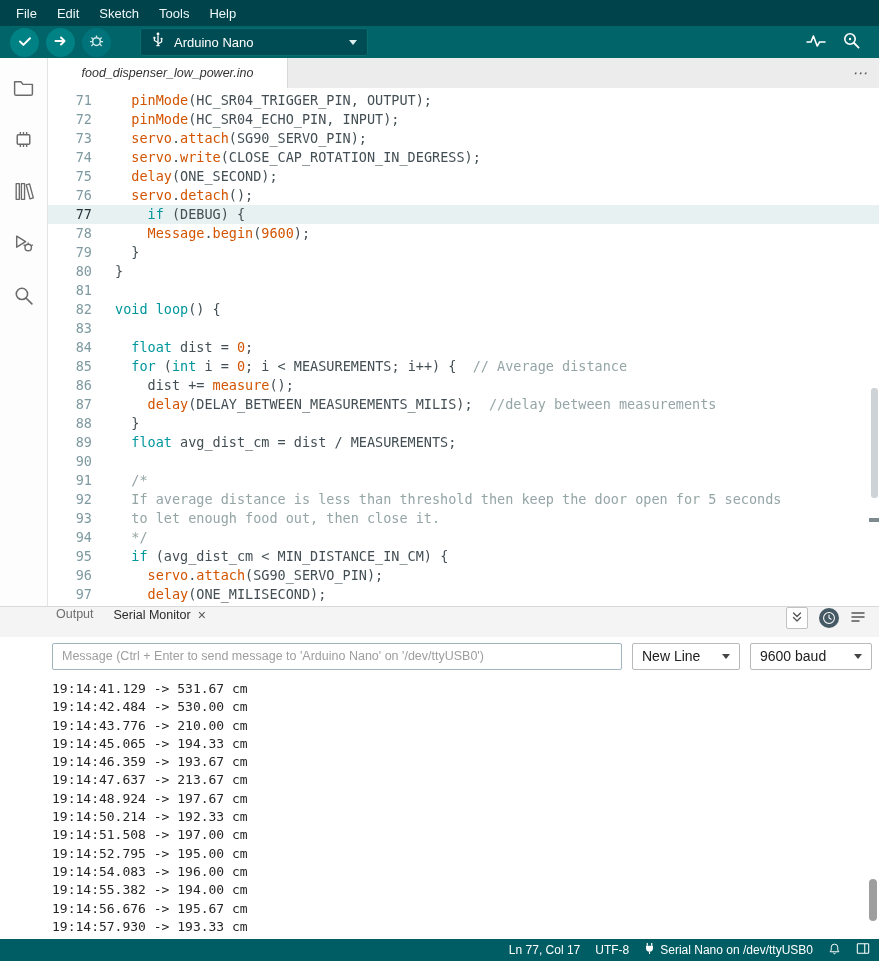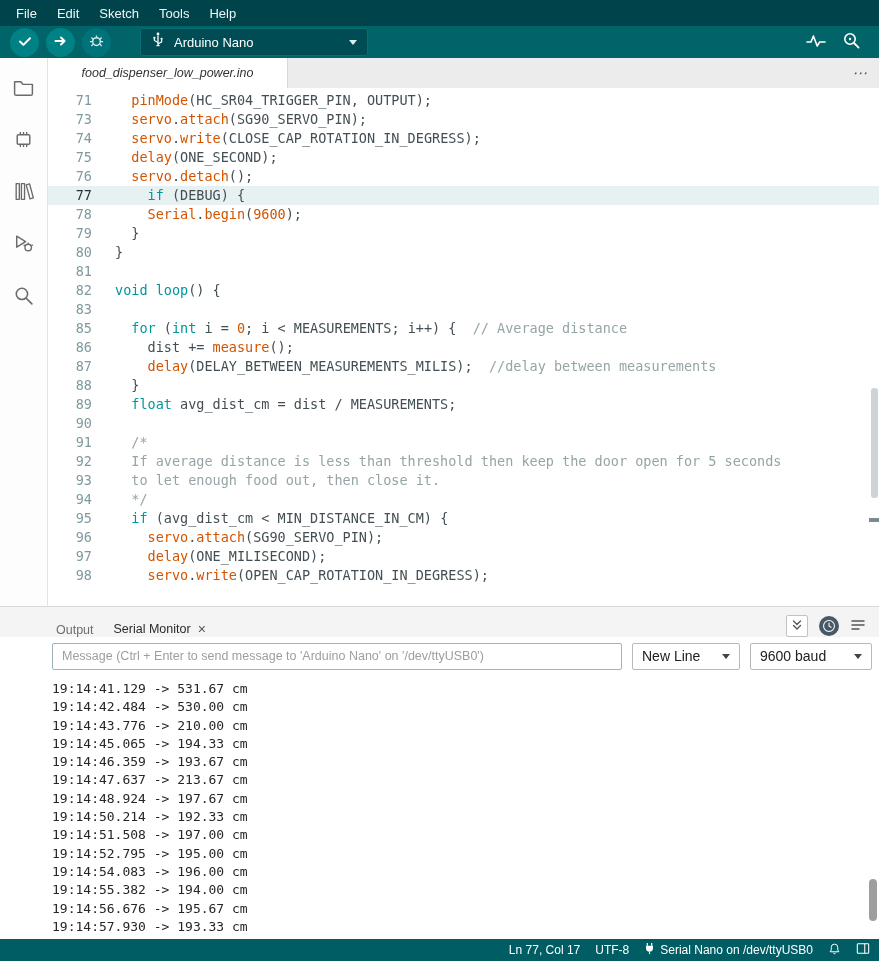--- a/index.html
+++ b/index.html
@@ -49,21 +49,21 @@
   .tok-k { color:var(--keyword,#00979c); }
   .tok-f { color:var(--function,#d35400); }
   .tok-n { color:var(--number,#d35400); }
   .tok-c { color:var(--comment,#95a5a6); }
   .editor-scroll-thumb { position:absolute; right:1px; top:300px; width:7px; height:110px;
                          background:#cdd3d6; border-radius:3px; }
   .editor-scroll-mark { position:absolute; right:0; top:430px; width:10px; height:4px; background:#7d8a8f; }
 
   
   .panel { height:333px; border-top:1px solid #d9d9d9; display:flex; flex-direction:column; flex:none; background:#fff; }
-  .panel-tabs { height:30px; background:#f4f4f4; display:flex; align-items:flex-end; padding-left:56px;
+  .panel-tabs { height:30px; background:#f4f4f4; display:flex; align-items:flex-start; padding-left:56px;
                 gap:20px; font-size:12.5px; color:#6e6e6e; flex:none; }
   .ptab { display:flex; align-items:center; gap:7px; cursor:pointer; }
   .ptab.active { color:#2b2b2b; }
   .ptab .close { font-size:14px; color:#555; cursor:pointer; }
   .panel-actions { margin-left:auto; display:flex; align-items:center; gap:11px; padding-right:13px; }
   .pa-btn { background:none; border:none; display:flex; align-items:center; justify-content:center; cursor:pointer; }
   .pa-btn.boxed { width:22px; height:22px; border:1px solid #c2c2c2; border-radius:2px; background:#fff; }
   .clock-badge { width:20px; height:20px; border-radius:50%; background:#455a64; display:flex;
                  align-items:center; justify-content:center; }
 
@@ -210,31 +210,33 @@
         <div class="tab">
           <span>food_dispenser_low_power.ino</span>
         </div>
         <div class="tab-overflow">
           <span>⋯</span>
         </div>
       </div>
       <div class="editor">
         <div>
             <div class="line"><span class="gutter">71</span><span class="code"><span class="tok-p">  </span><span class="tok-f">pinMode</span><span class="tok-p">(HC_SR04_TRIGGER_PIN, OUTPUT);</span></span></div>
+            <div class="line"><span class="gutter">72</span><span class="code"><span class="tok-p">  </span><span class="tok-f">pinMode</span><span class="tok-p">(HC_SR04_ECHO_PIN, INPUT);</span></span></div>
             <div class="line"><span class="gutter">73</span><span class="code"><span class="tok-p">  </span><span class="tok-f">servo</span><span class="tok-p">.</span><span class="tok-f">attach</span><span class="tok-p">(SG90_SERVO_PIN);</span></span></div>
             <div class="line"><span class="gutter">74</span><span class="code"><span class="tok-p">  </span><span class="tok-f">servo</span><span class="tok-p">.</span><span class="tok-f">write</span><span class="tok-p">(CLOSE_CAP_ROTATION_IN_DEGRESS);</span></span></div>
             <div class="line"><span class="gutter">75</span><span class="code"><span class="tok-p">  </span><span class="tok-f">delay</span><span class="tok-p">(ONE_SECOND);</span></span></div>
             <div class="line"><span class="gutter">76</span><span class="code"><span class="tok-p">  </span><span class="tok-f">servo</span><span class="tok-p">.</span><span class="tok-f">detach</span><span class="tok-p">();</span></span></div>
             <div class="line active"><span class="gutter">77</span><span class="code"><span class="tok-p">    </span><span class="tok-k">if</span><span class="tok-p"> (DEBUG) {</span></span></div>
-            <div class="line"><span class="gutter">78</span><span class="code"><span class="tok-p">    </span><span class="tok-f">Serial</span><span class="tok-p">.</span><span class="tok-f">begin</span><span class="tok-p">(</span><span class="tok-n">9600</span><span class="tok-p">);</span></span></div>
+            <div class="line"><span class="gutter">78</span><span class="code"><span class="tok-p">    </span><span class="tok-f">Message</span><span class="tok-p">.</span><span class="tok-f">begin</span><span class="tok-p">(</span><span class="tok-n">9600</span><span class="tok-p">);</span></span></div>
             <div class="line"><span class="gutter">79</span><span class="code"><span class="tok-p">  }</span></span></div>
             <div class="line"><span class="gutter">80</span><span class="code"><span class="tok-p">}</span></span></div>
             <div class="line"><span class="gutter">81</span><span class="code"></span></div>
             <div class="line"><span class="gutter">82</span><span class="code"><span class="tok-k">void</span><span class="tok-p"> </span><span class="tok-k">loop</span><span class="tok-p">() {</span></span></div>
             <div class="line"><span class="gutter">83</span><span class="code"></span></div>
+            <div class="line"><span class="gutter">84</span><span class="code"><span class="tok-p">  </span><span class="tok-k">float</span><span class="tok-p"> dist = </span><span class="tok-n">0</span><span class="tok-p">;</span></span></div>
             <div class="line"><span class="gutter">85</span><span class="code"><span class="tok-p">  </span><span class="tok-k">for</span><span class="tok-p"> (</span><span class="tok-k">int</span><span class="tok-p"> i = </span><span class="tok-n">0</span><span class="tok-p">; i &lt; MEASUREMENTS; i++) {  </span><span class="tok-c">// Average distance</span></span></div>
             <div class="line"><span class="gutter">86</span><span class="code"><span class="tok-p">    dist += </span><span class="tok-f">measure</span><span class="tok-p">();</span></span></div>
             <div class="line"><span class="gutter">87</span><span class="code"><span class="tok-p">    </span><span class="tok-f">delay</span><span class="tok-p">(DELAY_BETWEEN_MEASUREMENTS_MILIS);  </span><span class="tok-c">//delay between measurements</span></span></div>
             <div class="line"><span class="gutter">88</span><span class="code"><span class="tok-p">  }</span></span></div>
             <div class="line"><span class="gutter">89</span><span class="code"><span class="tok-p">  </span><span class="tok-k">float</span><span class="tok-p"> avg_dist_cm = dist / MEASUREMENTS;</span></span></div>
             <div class="line"><span class="gutter">90</span><span class="code"></span></div>
             <div class="line"><span class="gutter">91</span><span class="code"><span class="tok-p">  </span><span class="tok-c">/*</span></span></div>
             <div class="line"><span class="gutter">92</span><span class="code"><span class="tok-p">  </span><span class="tok-c">If average distance is less than threshold then keep the door open for 5 seconds</span></span></div>
             <div class="line"><span class="gutter">93</span><span class="code"><span class="tok-p">  </span><span class="tok-c">to let enough food out, then close it.</span></span></div>
             <div class="line"><span class="gutter">94</span><span class="code"><span class="tok-p">  </span><span class="tok-c">*/</span></span></div>

